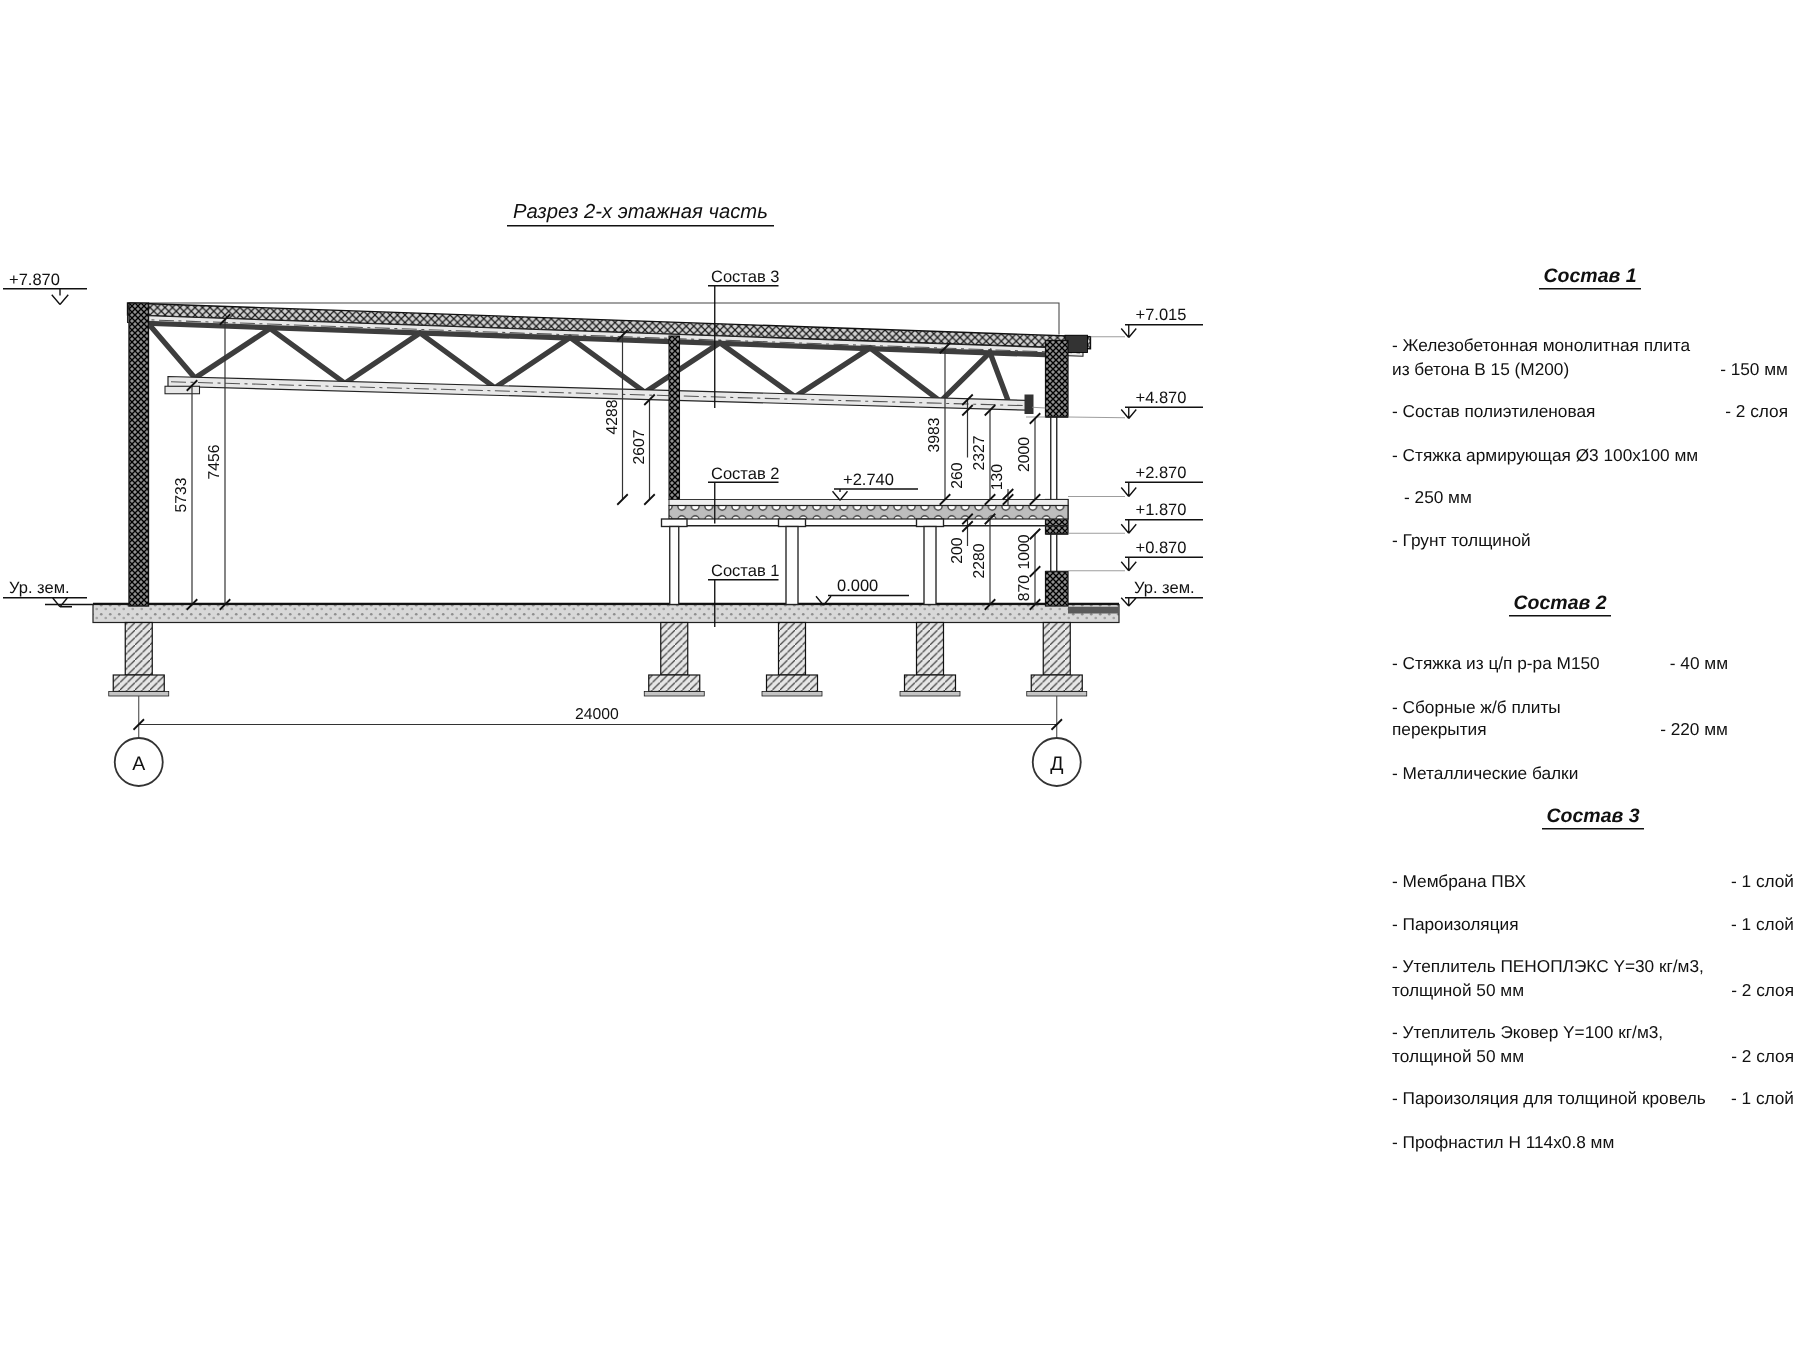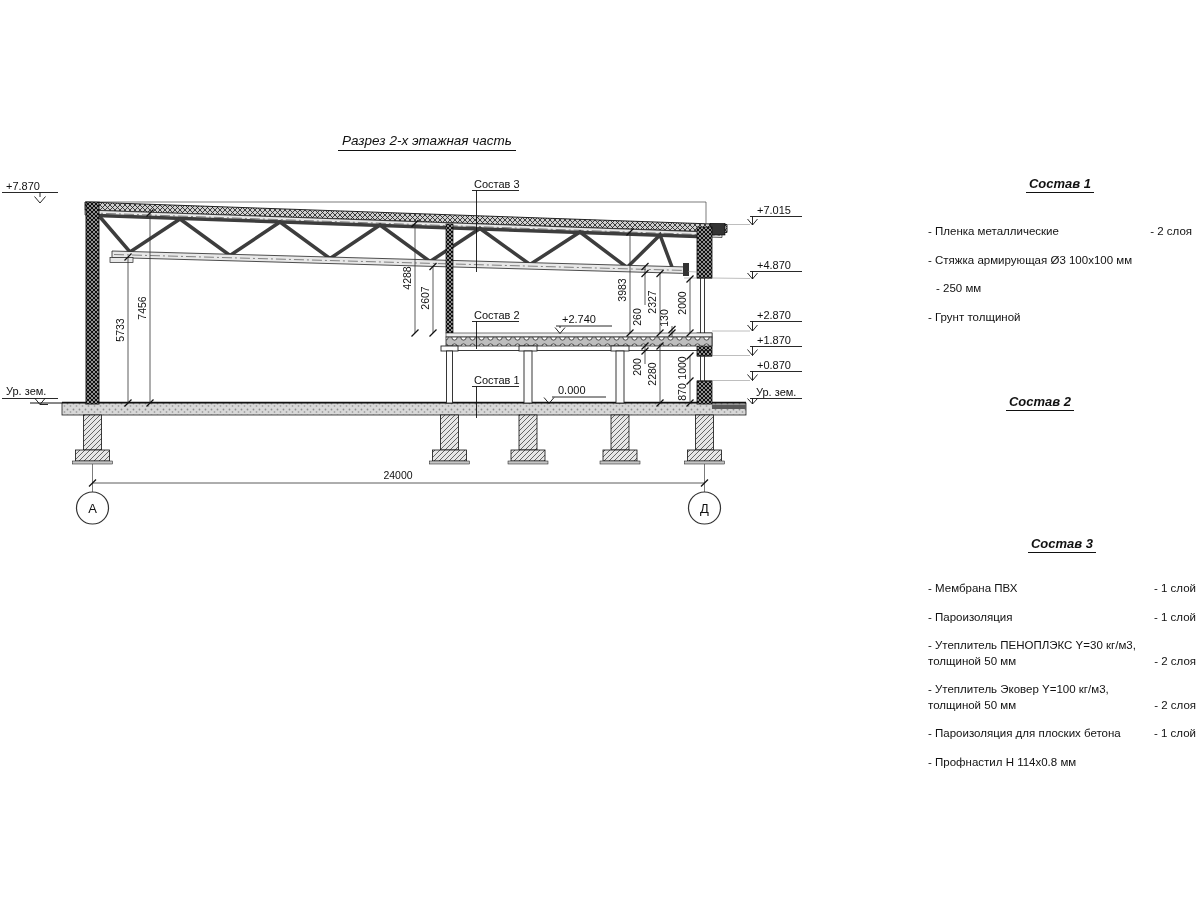--- a/index.html
+++ b/index.html
@@ -280,39 +280,58 @@
       <path class="lm" d="M472 321.5 H519 M476.5 321.5 V349"></path>
       <text class="lbl" x="474" y="384">Состав 1</text>
       <path class="lm" d="M472 386.5 H519 M476.5 386.5 V418"></path>
     </g>
   </svg>
 
   <div class="panel-section s1">
     <div class="sec-title"><span>Состав 1</span></div>
     <div class="items">
       <div class="item">
-        <span class="t">- Пленка металлические</span>
+        <span class="t">- Железобетонная  монолитная плита
+из бетона В 15 (М200)</span>
+        <span class="v">- 150 мм</span>
+      </div>
+      <div class="item">
+        <span class="t">- Состав полиэтиленовая</span>
         <span class="v">- 2 слоя</span>
       </div>
       <div class="item">
         <span class="t">- Стяжка армирующая Ø3 100х100 мм</span>
         <span class="v"></span>
       </div>
       <div class="item">
         <span class="v">- 250 мм</span>
       </div>
       <div class="item">
         <span class="t">- Грунт толщиной</span>
         <span class="v"></span>
       </div>
     </div>
   </div>
 
   <div class="panel-section s2">
     <div class="sec-title"><span>Состав 2</span></div>
+    <div class="items">
+      <div class="item">
+        <span class="t">- Стяжка из ц/п р-ра М150</span>
+        <span class="v">- 40 мм</span>
+      </div>
+      <div class="item">
+        <span class="t">- Сборные ж/б плиты перекрытия</span>
+        <span class="v">- 220 мм</span>
+      </div>
+      <div class="item">
+        <span class="t">- Металлические балки</span>
+        <span class="v"></span>
+      </div>
+    </div>
   </div>
 
   <div class="panel-section s3">
     <div class="sec-title"><span>Состав 3</span></div>
     <div class="items">
       <div class="item">
         <span class="t">- Мембрана ПВХ</span>
         <span class="v">- 1 слой</span>
       </div>
       <div class="item">
@@ -323,21 +342,21 @@
         <span class="t">- Утеплитель ПЕНОПЛЭКС Y=30 кг/м3,
 толщиной 50 мм</span>
         <span class="v">- 2 слоя</span>
       </div>
       <div class="item">
         <span class="t">- Утеплитель Эковер Y=100 кг/м3,
 толщиной 50 мм</span>
         <span class="v">- 2 слоя</span>
       </div>
       <div class="item">
-        <span class="t">- Пароизоляция для плоских бетона</span>
+        <span class="t">- Пароизоляция для толщиной кровель</span>
         <span class="v">- 1 слой</span>
       </div>
       <div class="item">
         <span class="t">- Профнастил Н 114х0.8 мм</span>
         <span class="v"></span>
       </div>
     </div>
   </div>
 
 </div>

